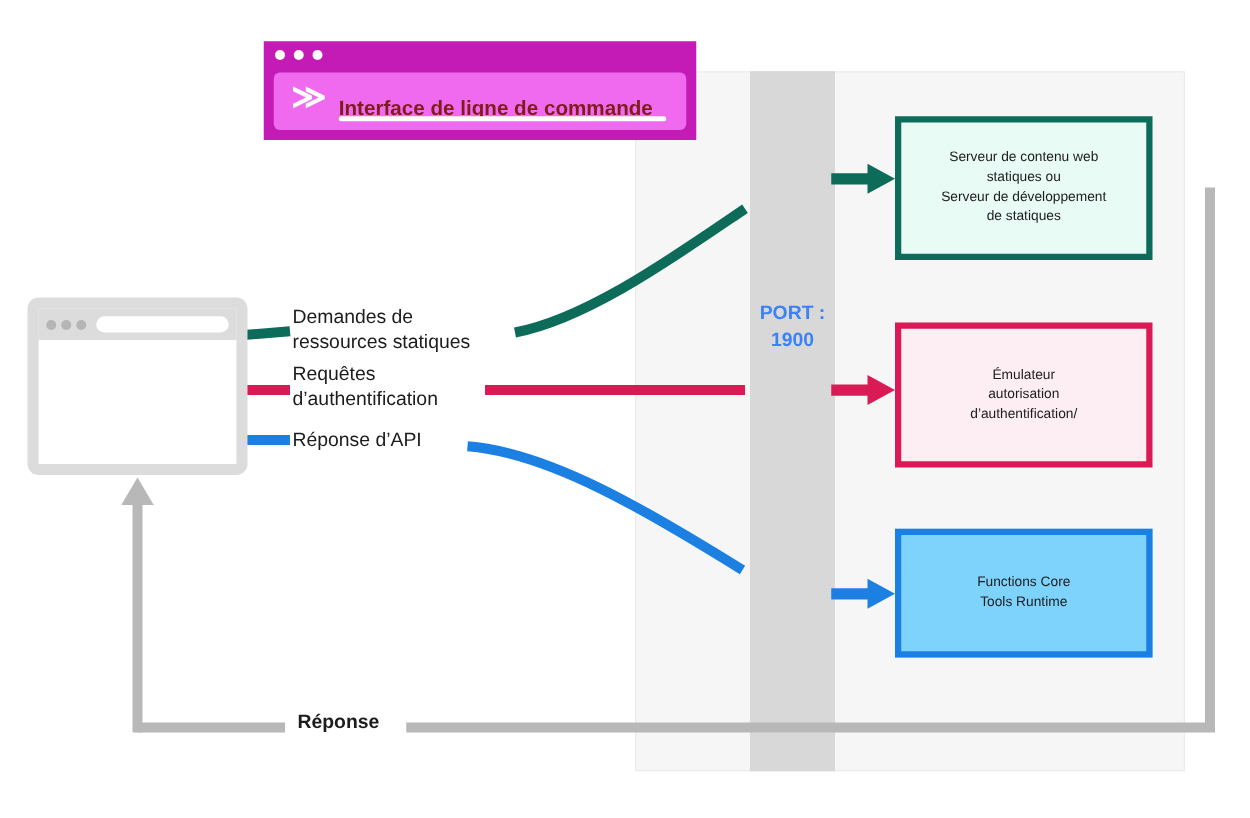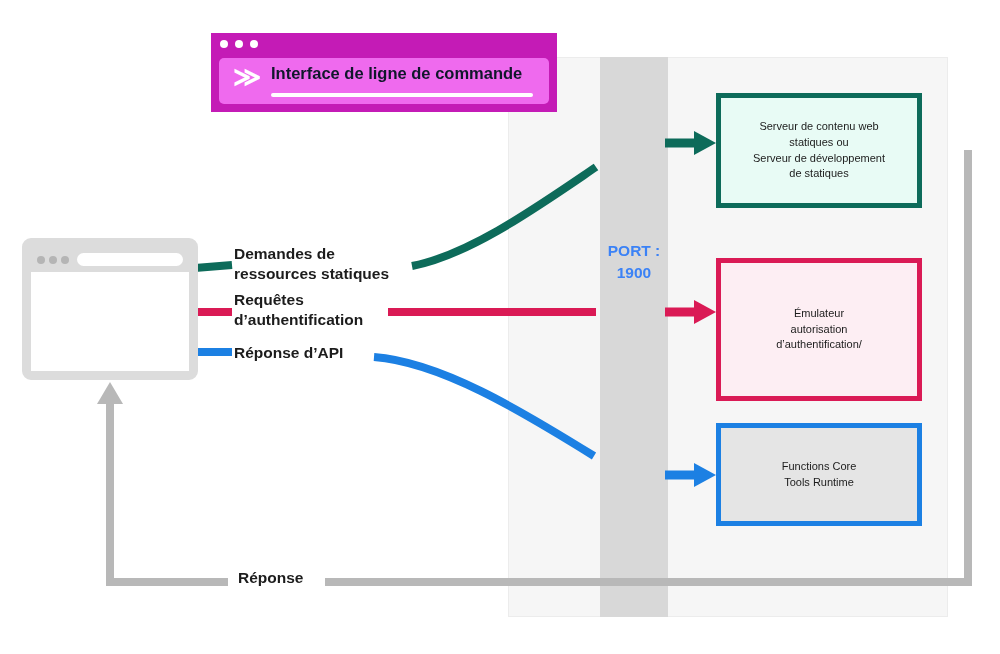--- a/index.html
+++ b/index.html
@@ -73,28 +73,28 @@
     padding: 4px 8px;
   }
   .svc-inner { width: 100%; }
 
   #box-static {
     left: 716px;  top: 93px;  width: 206px; height: 115px;
     border: 5px solid #0d6b5a;
     background: #e8fbf5;
   }
   #box-auth {
-    left: 716px;  top: 258px; width: 206px; height: 143px;
+    left: 716px;  top: 258px; width: 206px; height: 116px;
     border: 5px solid #da1a55;
     background: #fdeef3;
   }
   #box-func {
     left: 716px;  top: 423px; width: 206px; height: 103px;
     border: 5px solid #1c80e3;
-    background: #e5e5e5;
+    background: #7dd3fc;
   }
 
   
   .browser {
     position: absolute;
     left: 22px;
     top: 238px;
     width: 176px;
     height: 142px;
     background: #ffffff;
@@ -175,41 +175,41 @@
     top: 6px;
     color: #ffffff;
     font-size: 27px;
     font-weight: bold;
     line-height: 1;
     letter-spacing: -4px;
   }
   .cli-text {
     position: absolute;
     left: 52px;
-    top: 6px;
-    color: #0f172a;
+    top: 20px;
+    color: #7f1d1d;
     font-size: 16.5px;
     font-weight: bold;
     white-space: nowrap;
   }
   .cli-underline {
     position: absolute;
     left: 52px;
     top: 35px;
     width: 262px;
     height: 4px;
     background: #ffffff;
     border-radius: 2px;
   }
 
   
   .flow-label {
     position: absolute;
     font-size: 15.5px;
-    font-weight: bold;
+    font-weight: normal;
     color: #1c1c1c;
     line-height: 1.3;
     white-space: nowrap;
   }
   #label-static { left: 234px; top: 244px; }
   #label-auth   { left: 234px; top: 290px; }
   #label-api    { left: 234px; top: 343px; }
   #label-resp   { left: 238px; top: 568px; font-weight: bold; }
 </style>
 </head>

